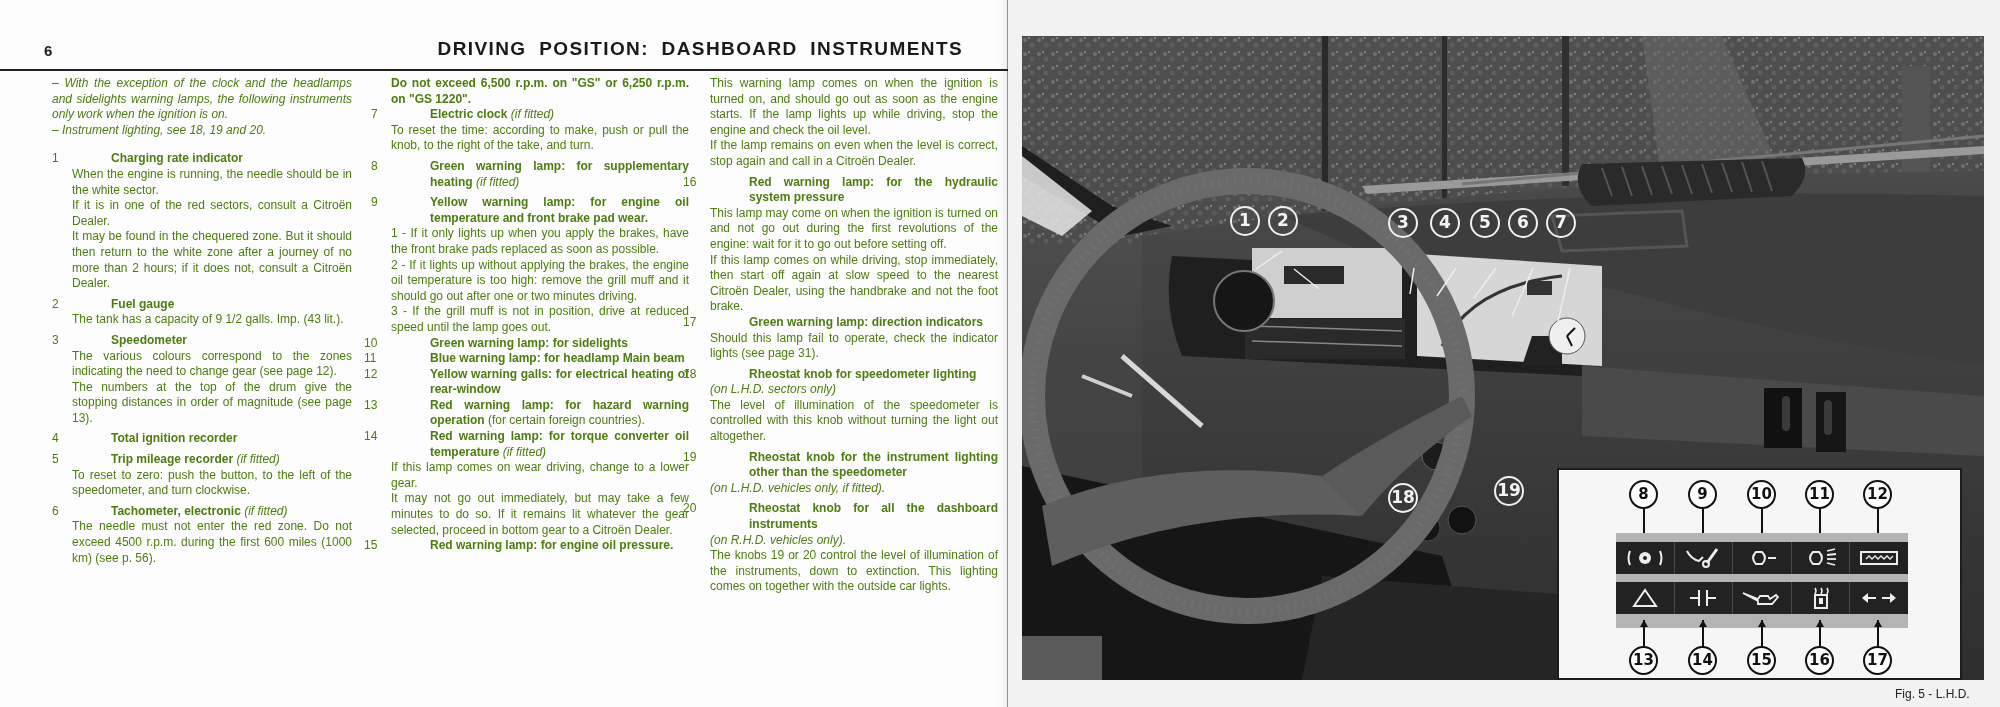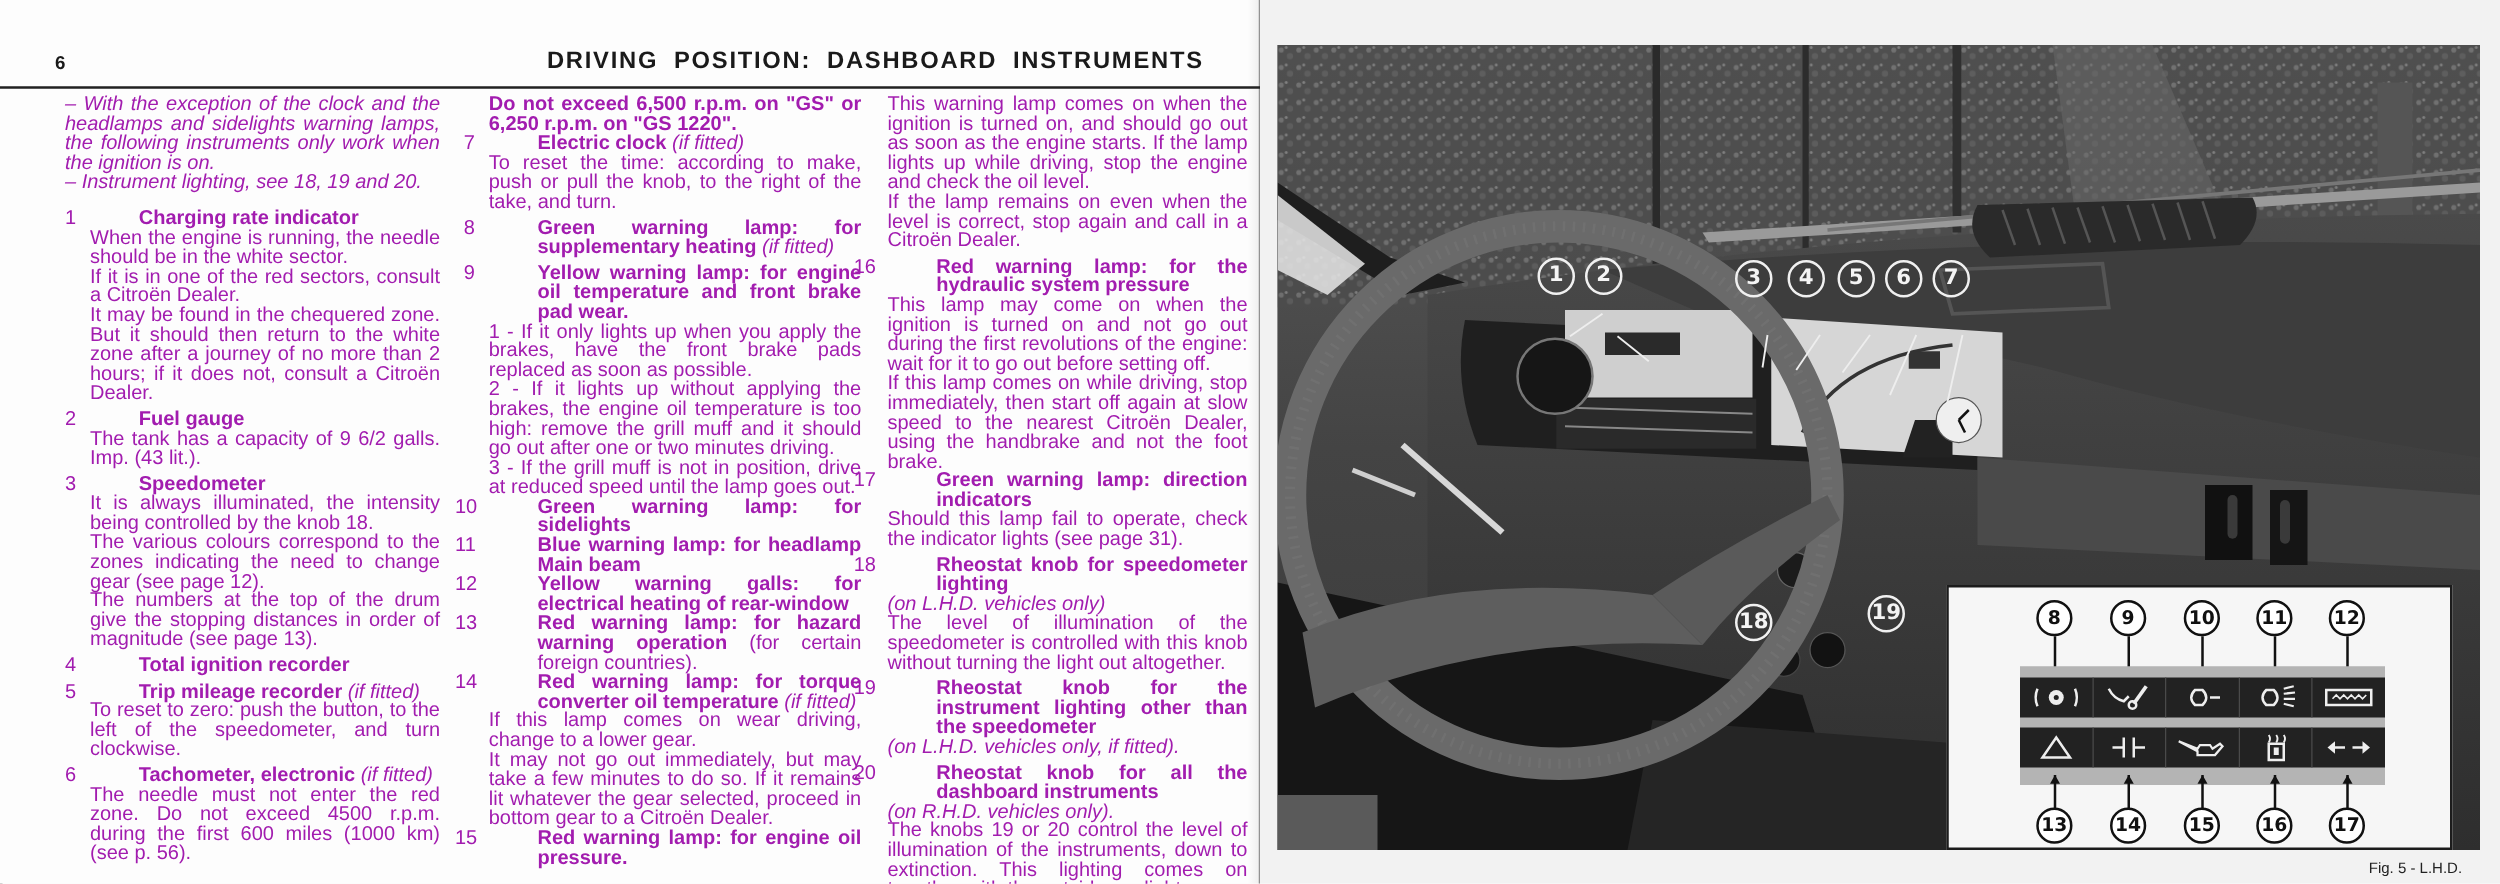--- a/index.html
+++ b/index.html
@@ -27,22 +27,22 @@
   .running-head {
     position: absolute; right: 44px; top: 38px; font-size: 19px; font-weight: bold;
     letter-spacing: 1.4px; word-spacing: 6px; font-family: "Liberation Sans Narrow","Liberation Sans", sans-serif; text-align: center;
   }
   .header-rule {
     position: absolute; left: 0; top: 69px; width: 1008px; height: 2px; background: #222;
   }
 
   
   .col {
-    position: absolute; top: 76px; width: 300px; font-size: 16px; line-height: 15.6px;
-    text-align: justify; color: #a21caf;
+    position: absolute; top: 76px; width: 300px; font-size: 12px; line-height: 15.6px;
+    text-align: justify; color: #4d7c0f;
   }
   .col-1 { left: 52px; }
   .col-2 { left: 371px; width: 318px; }
   .col-3 { left: 690px; width: 308px; }
 
   .intro p { font-style: italic; }
   .item { position: relative; padding-left: 20px; margin-top: 5px; }
   .item.tight { margin-top: 0; }
   .item .num { position: absolute; left: 0; top: 0; width: 18px; }
   .item.two .num { left: -7px; width: 24px; text-align: left; }
@@ -124,27 +124,26 @@
       <span class="num">1</span>
       <div class="title">Charging rate indicator</div>
       <p>When the engine is running, the needle should be in the white sector.</p>
       <p>If it is in one of the red sectors, consult a Citroën Dealer.</p>
       <p>It may be found in the chequered zone. But it should then return to the white zone after a journey of no more than 2 hours; if it does not, consult a Citroën Dealer.</p>
     </div>
 
     <div class="item">
       <span class="num">2</span>
       <div class="title">Fuel gauge</div>
-      <p>The tank has a capacity of 9 6/2 galls. Imp. (43 lit.).</p>
+      <p>The tank has a capacity of 9 1/2 galls. Imp. (43 lit.).</p>
     </div>
 
     <div class="item">
       <span class="num">3</span>
       <div class="title">Speedometer</div>
-      <p>It is always illuminated, the intensity being controlled by the knob 18.</p>
       <p>The various colours correspond to the zones indicating the need to change gear (see page 12).</p>
       <p>The numbers at the top of the drum give the stopping distances in order of magnitude (see page 13).</p>
     </div>
 
     <div class="item">
       <span class="num">4</span>
       <div class="title">Total ignition recorder</div>
     </div>
 
     <div class="item">
@@ -232,21 +231,21 @@
 
     <div class="item two tight">
       <span class="num">17</span>
       <div class="title">Green warning lamp: direction indicators</div>
       <p>Should this lamp fail to operate, check the indicator lights (see page 31).</p>
     </div>
 
     <div class="item two">
       <span class="num">18</span>
       <div class="title">Rheostat knob for speedometer lighting</div>
-      <p class="it">(on L.H.D. vehicles only)</p>
+      <p class="it">(on L.H.D. sectors only)</p>
       <p>The level of illumination of the speedometer is controlled with this knob without turning the light out altogether.</p>
     </div>
 
     <div class="item two">
       <span class="num">19</span>
       <div class="title">Rheostat knob for the instrument lighting other than the speedometer</div>
       <p class="it">(on L.H.D. vehicles only, if fitted).</p>
     </div>
 
     <div class="item two">

